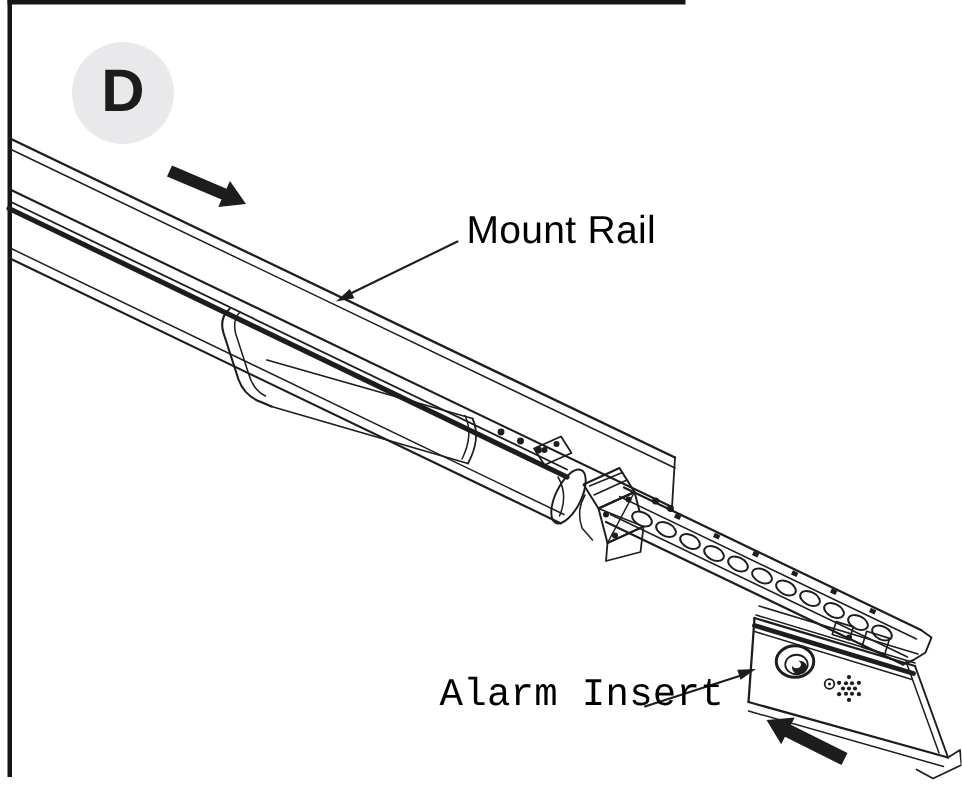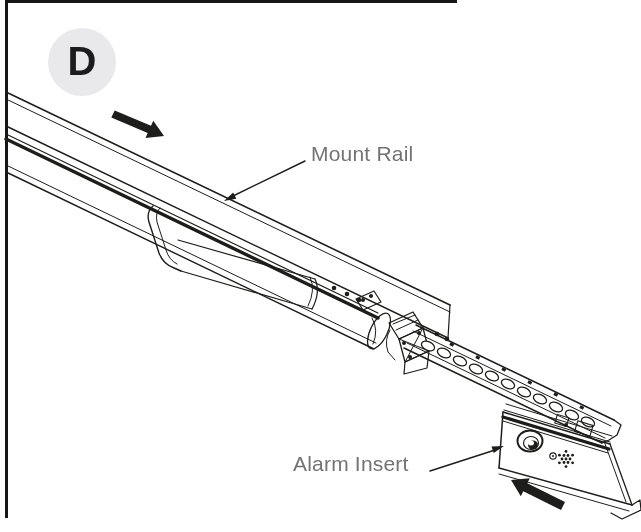--- a/index.html
+++ b/index.html
@@ -13,25 +13,25 @@
   .frame-left{position:absolute;left:5px;top:0;width:3px;height:518px;background:#161616;}
   .frame-top{position:absolute;left:5px;top:0;width:452px;height:3px;background:#161616;}
   
   .badge{
     position:absolute;left:48px;top:28px;width:68px;height:68px;border-radius:50%;
     background:#e9e9eb;display:flex;align-items:center;justify-content:center;
   }
   .badge span{font-size:40px;font-weight:bold;color:#1c1c1c;line-height:1;transform:translateY(-1px);}
   
   .label{
-    position:absolute;color:#737373;font-size:21px;line-height:25px;
+    position:absolute;color:#000000;font-size:26px;line-height:25px;
     white-space:nowrap;letter-spacing:0.2px;
   }
   .lbl-mount{left:311px;top:141px;}
-  .lbl-alarm1{left:293px;top:451px;}
+  .lbl-alarm1{left:293px;top:451px;font-family:Liberation Mono, monospace;}
   .lbl-alarm2{left:293px;top:477px;}
   svg{position:absolute;left:0;top:0;}
   .ln{stroke:#1d1d1b;fill:none;stroke-linecap:round;stroke-linejoin:round;}
   .fill{fill:#1d1d1b;stroke:none;}
   .hole{fill:#ffffff;stroke:#1d1d1b;stroke-width:1.3;}
 </style>
 </head>
 <body>
 
 <div class="stage">

